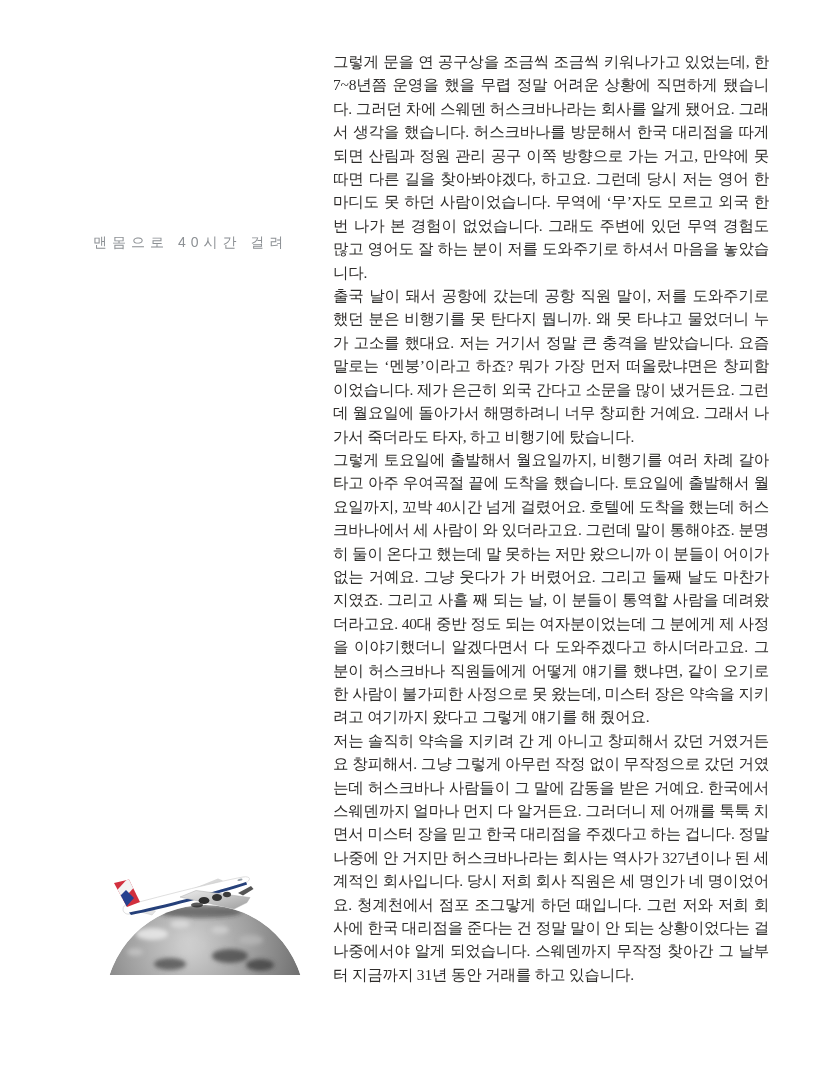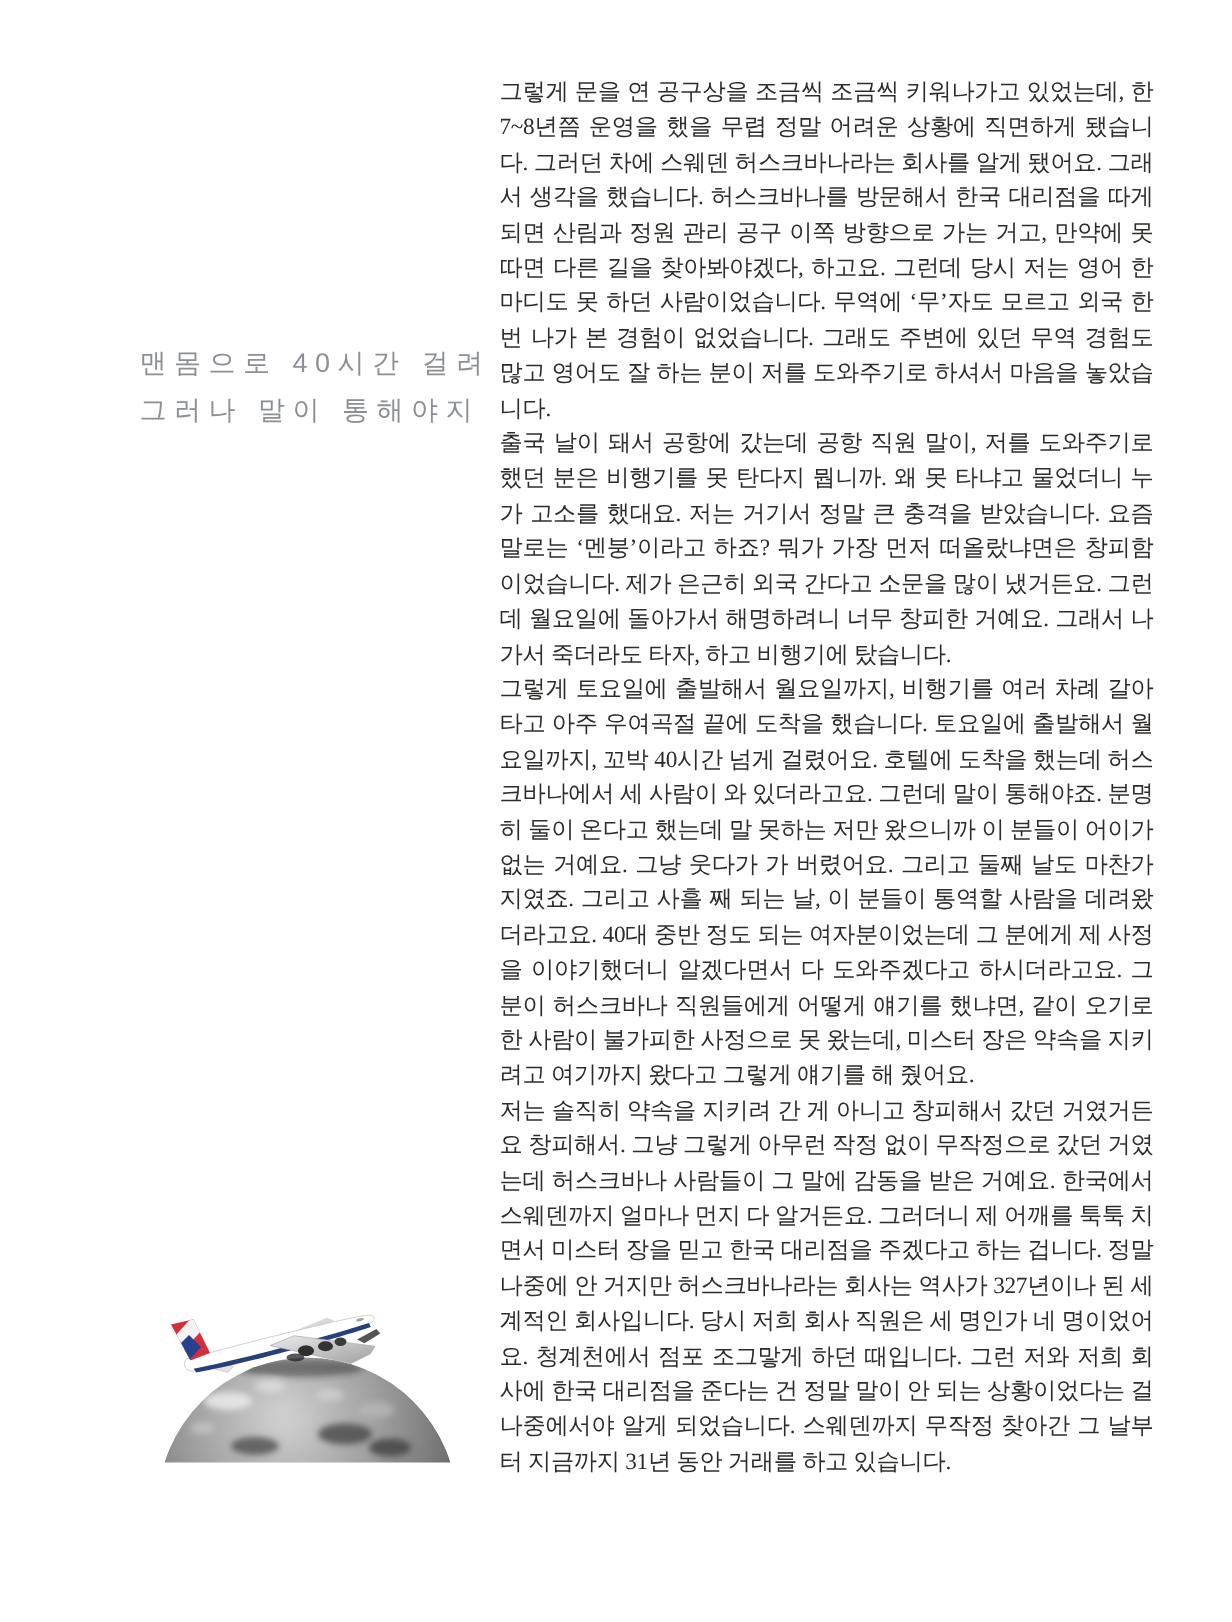--- a/index.html
+++ b/index.html
@@ -7,21 +7,21 @@
   body { width:821px; height:1081px; position:relative; overflow:hidden;
          font-family:"Liberation Serif","DejaVu Serif",serif; }
 
   .page { position:absolute; inset:0; background:#ffffff; }
 
   
   .pull-quote {
     position:absolute; left:93px; top:227px; width:250px;
     color:#8c9094;
     font-family:"Liberation Sans","DejaVu Sans",sans-serif;
-    font-size:18px; line-height:31px; letter-spacing:5px; font-weight:400;
+    font-size:14px; line-height:31px; letter-spacing:5px; font-weight:400;
   }
   .pull-quote .line { white-space:nowrap; }
 
   
   .body-col {
     position:absolute; left:333px; top:50px; width:436px;
     color:#2e2c2a; font-size:15.5px; line-height:23.4px;
     text-align:justify; letter-spacing:-0.2px;
   }
   .body-col p { text-align:justify; margin:0; }
@@ -33,21 +33,20 @@
   }
   .photo svg { display:block; width:210px; height:111px; }
 </style>
 </head>
 <body>
 
 <div class="page">
 
   <div class="pull-quote">
     <div class="line">맨몸으로 40시간 걸려</div>
-    <div class="line">그러나 말이 통해야지</div>
   </div>
 
   <div class="body-col">
     <p>그렇게 문을 연 공구상을 조금씩 조금씩 키워나가고 있었는데, 한 7~8년쯤 운영을 했을 무렵 정말 어려운 상황에 직면하게 됐습니다. 그러던 차에 스웨덴 허스크바나라는 회사를 알게 됐어요. 그래서 생각을 했습니다. 허스크바나를 방문해서 한국 대리점을 따게 되면 산림과 정원 관리 공구 이쪽 방향으로 가는 거고, 만약에 못 따면 다른 길을 찾아봐야겠다, 하고요. 그런데 당시 저는 영어 한 마디도 못 하던 사람이었습니다. 무역에 ‘무’자도 모르고 외국 한 번 나가 본 경험이 없었습니다. 그래도 주변에 있던 무역 경험도 많고 영어도 잘 하는 분이 저를 도와주기로 하셔서 마음을 놓았습니다.</p>
     <p>출국 날이 돼서 공항에 갔는데 공항 직원 말이, 저를 도와주기로 했던 분은 비행기를 못 탄다지 뭡니까. 왜 못 타냐고 물었더니 누가 고소를 했대요. 저는 거기서 정말 큰 충격을 받았습니다. 요즘 말로는 ‘멘붕’이라고 하죠? 뭐가 가장 먼저 떠올랐냐면은 창피함이었습니다. 제가 은근히 외국 간다고 소문을 많이 냈거든요. 그런데 월요일에 돌아가서 해명하려니 너무 창피한 거예요. 그래서 나가서 죽더라도 타자, 하고 비행기에 탔습니다.</p>
     <p>그렇게 토요일에 출발해서 월요일까지, 비행기를 여러 차례 갈아타고 아주 우여곡절 끝에 도착을 했습니다. 토요일에 출발해서 월요일까지, 꼬박 40시간 넘게 걸렸어요. 호텔에 도착을 했는데 허스크바나에서 세 사람이 와 있더라고요. 그런데 말이 통해야죠. 분명히 둘이 온다고 했는데 말 못하는 저만 왔으니까 이 분들이 어이가 없는 거예요. 그냥 웃다가 가 버렸어요. 그리고 둘째 날도 마찬가지였죠. 그리고 사흘 째 되는 날, 이 분들이 통역할 사람을 데려왔더라고요. 40대 중반 정도 되는 여자분이었는데 그 분에게 제 사정을 이야기했더니 알겠다면서 다 도와주겠다고 하시더라고요. 그 분이 허스크바나 직원들에게 어떻게 얘기를 했냐면, 같이 오기로 한 사람이 불가피한 사정으로 못 왔는데, 미스터 장은 약속을 지키려고 여기까지 왔다고 그렇게 얘기를 해 줬어요.</p>
     <p>저는 솔직히 약속을 지키려 간 게 아니고 창피해서 갔던 거였거든요 창피해서. 그냥 그렇게 아무런 작정 없이 무작정으로 갔던 거였는데 허스크바나 사람들이 그 말에 감동을 받은 거예요. 한국에서 스웨덴까지 얼마나 먼지 다 알거든요. 그러더니 제 어깨를 툭툭 치면서 미스터 장을 믿고 한국 대리점을 주겠다고 하는 겁니다. 정말 나중에 안 거지만 허스크바나라는 회사는 역사가 327년이나 된 세계적인 회사입니다. 당시 저희 회사 직원은 세 명인가 네 명이었어요. 청계천에서 점포 조그맣게 하던 때입니다. 그런 저와 저희 회사에 한국 대리점을 준다는 건 정말 말이 안 되는 상황이었다는 걸 나중에서야 알게 되었습니다. 스웨덴까지 무작정 찾아간 그 날부터 지금까지 31년 동안 거래를 하고 있습니다.</p>
 
   </div>
 

